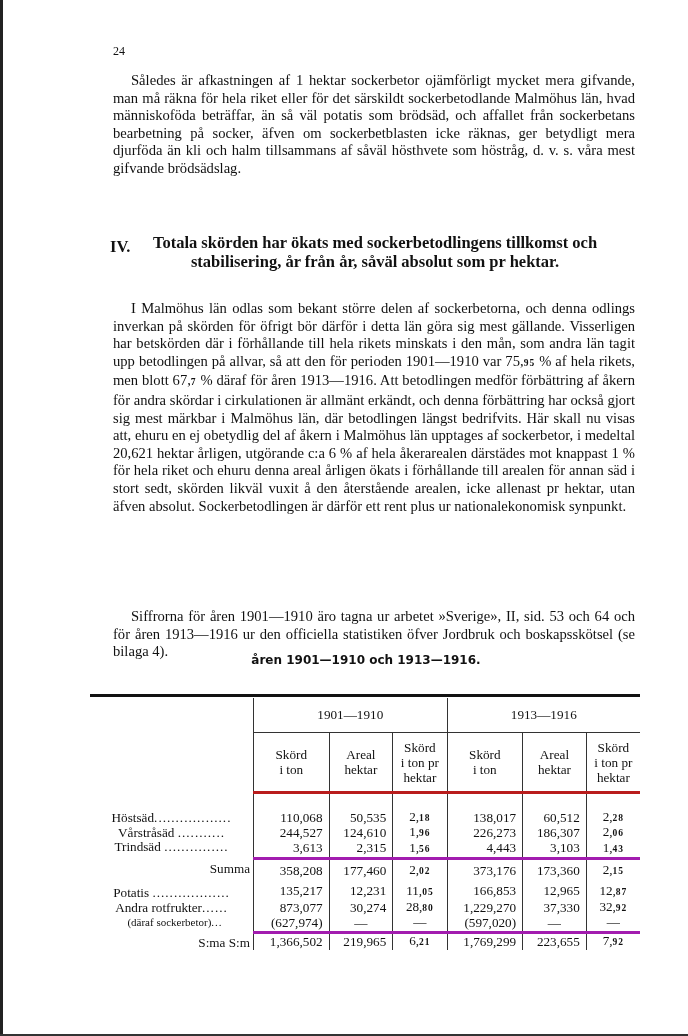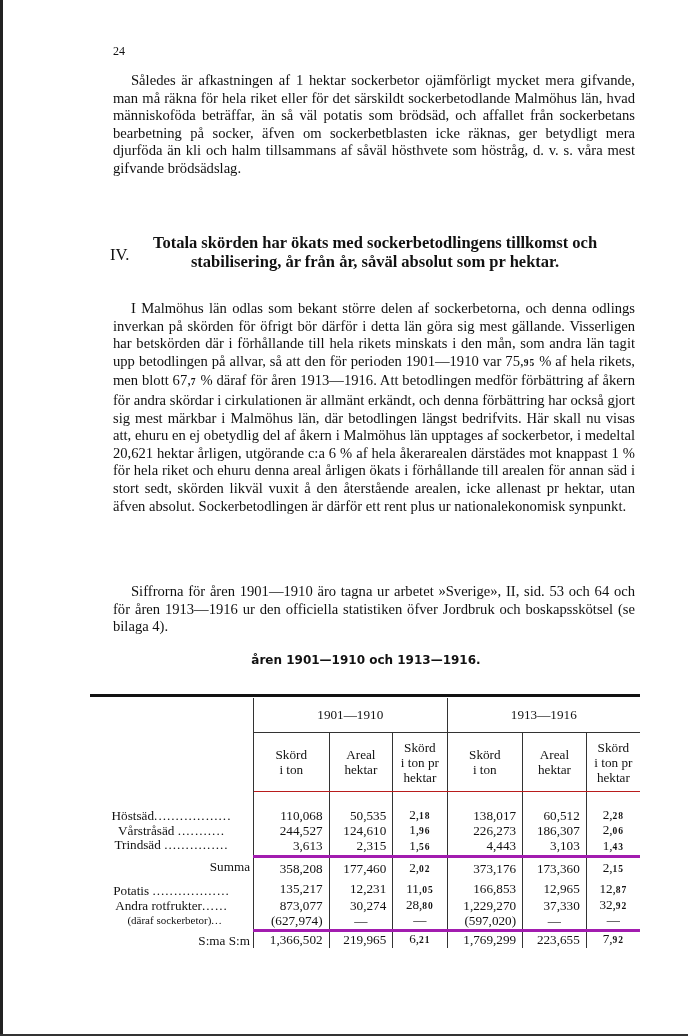--- a/index.html
+++ b/index.html
@@ -15,40 +15,40 @@
     position: absolute; left: 113px; width: 522px;
     font-family: "Liberation Serif", serif; font-size: 14.6px; line-height: 17.6px;
     text-align: justify; text-indent: 18px; margin: 0;
   }
   .p1 { top: 72px; }
   .heading {
     position: absolute; left: 110px; width: 530px; top: 234px;
     font-family: "Liberation Serif", serif; font-weight: bold; font-size: 16.5px; line-height: 18.5px;
     text-align: center; margin: 0;
   }
-  .heading .roman { font-weight: normal; position: absolute; left: 0; top: 12px; }
+  .heading .roman { font-weight: bold; position: absolute; left: 0; top: 4px; }
   .p2 { top: 300px; }
-  .p3 { top: 583px; }
+  .p3 { top: 608px; }
   .sub { font-size: 9.5px; font-weight: bold; letter-spacing: 1px; }
   .table-caption {
     position: absolute; left: 90px; width: 552px; top: 653px;
     font-family: "DejaVu Sans", sans-serif; font-weight: bold; font-size: 12px; line-height: 14px;
     text-align: center; margin: 0;
   }
   .rule-top { position: absolute; left: 90px; width: 550px; top: 694px; height: 3px; background: #111; }
   table.data {
     position: absolute; left: 90px; top: 698px; width: 550px;
     border-collapse: collapse; font-family: "Liberation Serif", serif; font-size: 13.2px;
   }
   table.data td, table.data th { padding: 0 3px; font-weight: normal; }
   .col-label { width: 150px; border-right: 1px solid #333; }
   .vb { border-right: 1px solid #333; }
   .period-head { text-align: center; height: 34px; border-bottom: 1px solid #333; }
   .colhead { text-align: center; height: 58px; line-height: 15px; border-right: 1px solid #333; }
-  .thick-bottom { border-bottom: 1px solid #b91c1c; }
+  .thick-bottom { border-bottom: 3px solid #b91c1c; }
   .num { text-align: right; padding-right: 6px !important; line-height: 14px; }
   .cen { text-align: center; line-height: 14px; }
   .lbl { text-align: center; line-height: 14px; white-space: nowrap; overflow: hidden; }
   .lbl-r { text-align: right; line-height: 14px; }
   .gap td { height: 16px; }
   .thick-top td { border-top: 3px solid #a21caf; }
   .dec { font-size: 9.5px; font-weight: bold; letter-spacing: 1px; }
   .dots { letter-spacing: 1px; }
 </style>
 </head>

